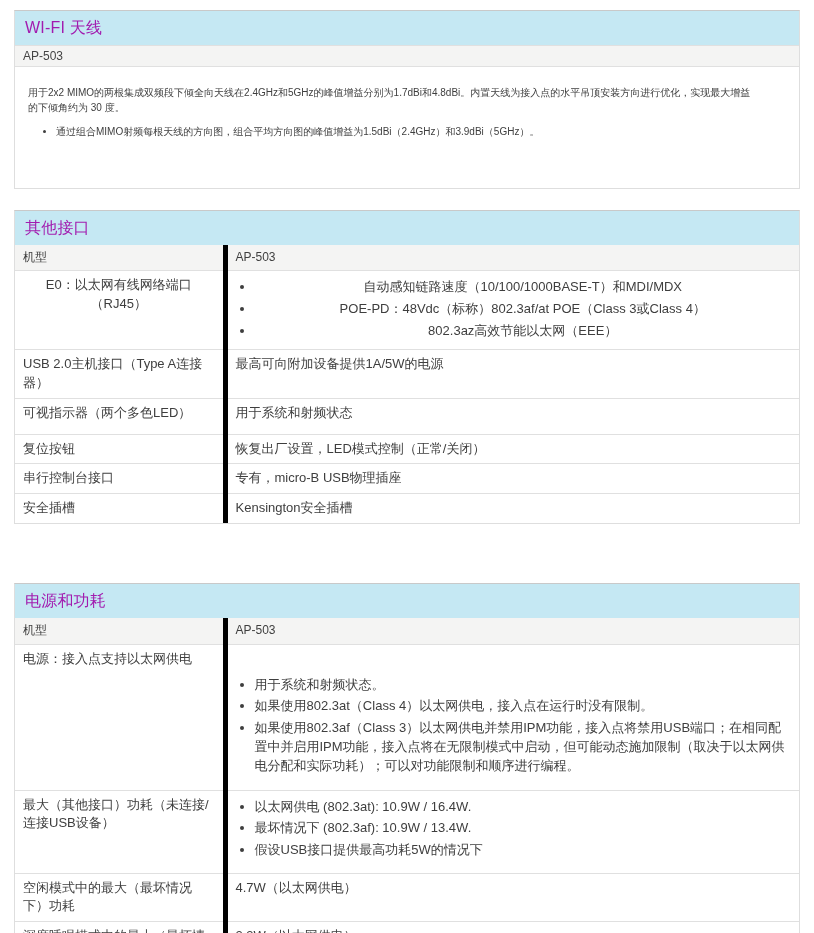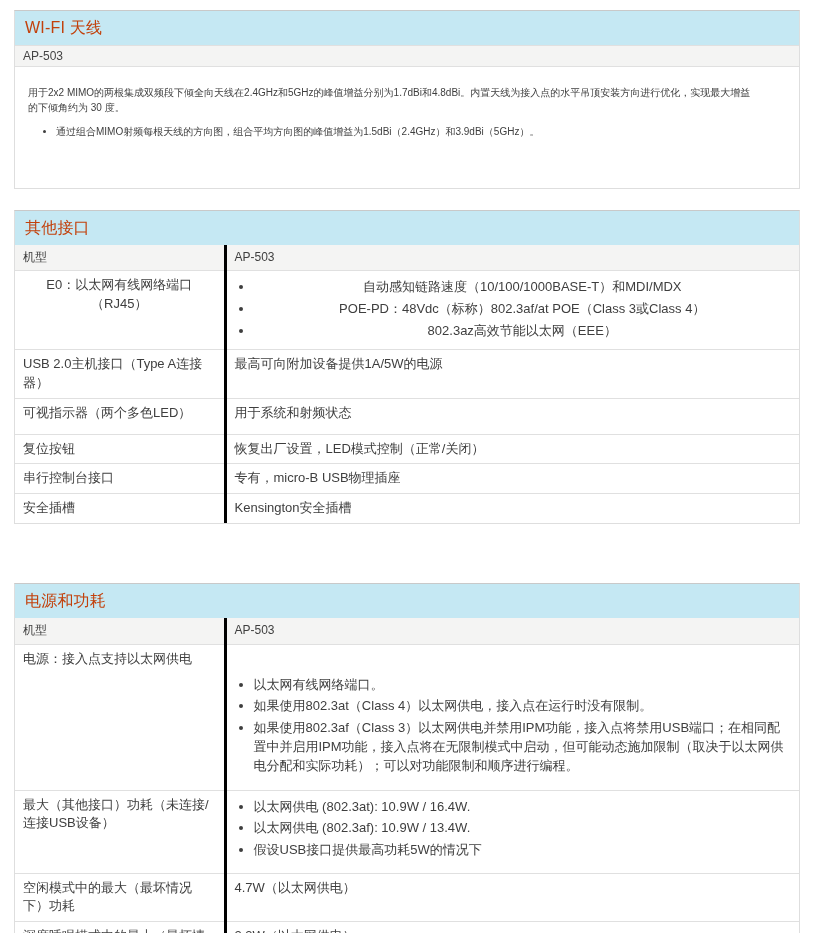--- a/index.html
+++ b/index.html
@@ -21,21 +21,21 @@
   .spec.big-gap { margin-top: 59px; }
 
   .sec-header {
     background: #c5e8f3;
     height: 34px;
     display: flex;
     align-items: center;
     padding: 0 10px;
     font-size: 16px;
     letter-spacing: 0.2px;
-    color: #c2410c;
+    color: #a21caf;
   }
 
   .sub-row {
     background: #f4f4f3;
     border-top: 1px solid #e0e0e0;
     border-bottom: 1px solid #e0e0e0;
     height: 22px;
     display: flex;
     align-items: center;
     padding: 0 8px;
@@ -59,21 +59,21 @@
     table-layout: fixed;
     font-size: 13px;
   }
   table.spec-table col.c1 { width: 210px; }
   table.spec-table td {
     border-top: 1px solid #e0e0e0;
     vertical-align: top;
     padding: 5px 8px;
     line-height: 1.45;
   }
-  table.spec-table td.label { border-right: 3px solid #000000; }
+  table.spec-table td.label { border-right: 5px solid #000000; }
   tr.subhead td {
     background: #f4f4f3;
     font-size: 12px;
     padding: 4px 8px;
     border-top: none;
   }
   ul.bullets { margin: 0; padding-left: 19px; }
   ul.bullets li { margin: 2px 0 3px 0; }
   ul.mt26 { margin-top: 26px; }
   ul.mt12 { }
@@ -170,32 +170,32 @@
         </colgroup>
       <tbody>
           <tr class="subhead">
         <td class="label">机型</td>
         <td>AP-503</td>
       </tr>
       <tr class="h146">
         <td class="label">电源：接入点支持以太网供电</td>
         <td>
           <ul class="bullets mt26">
-            <li>以太网有线网络端口。</li>
+            <li>用于系统和射频状态。</li>
             <li>如果使用802.3at（Class 4）以太网供电，接入点在运行时没有限制。</li>
             <li>如果使用802.3af（Class 3）以太网供电并禁用IPM功能，接入点将禁用USB端口；在相同配置中并启用IPM功能，接入点将在无限制模式中启动，但可能动态施加限制（取决于以太网供电分配和实际功耗）；可以对功能限制和顺序进行编程。</li>
           </ul>
         </td>
       </tr>
       <tr class="h83">
         <td class="label">最大（其他接口）功耗（未连接/连接USB设备）</td>
         <td>
           <ul class="bullets mt12">
             <li>以太网供电 (802.3at): 10.9W / 16.4W.</li>
-            <li>以太网供电 (802.3af): 10.9W / 13.4W.</li>
+            <li>最坏情况下 (802.3af): 10.9W / 13.4W.</li>
             <li>假设USB接口提供最高功耗5W的情况下</li>
           </ul>
         </td>
       </tr>
       <tr class="h38">
         <td class="label">空闲模式中的最大（最坏情况下）功耗</td>
         <td class="pad-top">4.7W（以太网供电）</td>
       </tr>
       <tr class="h40">
         <td class="label">深度睡眠模式中的最大（最坏情况下）功耗</td>

